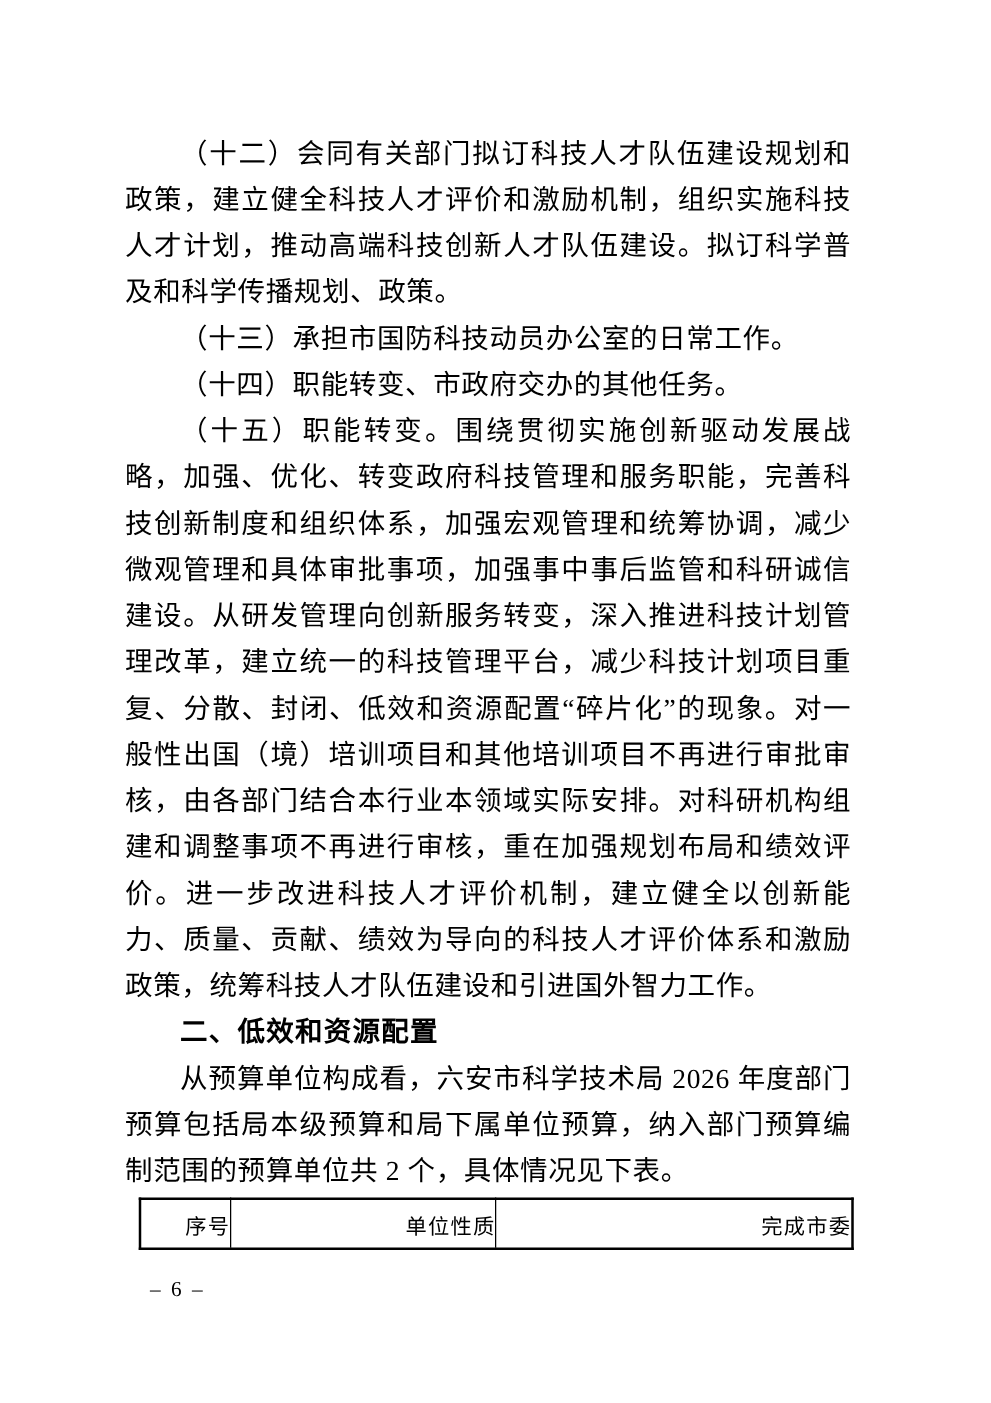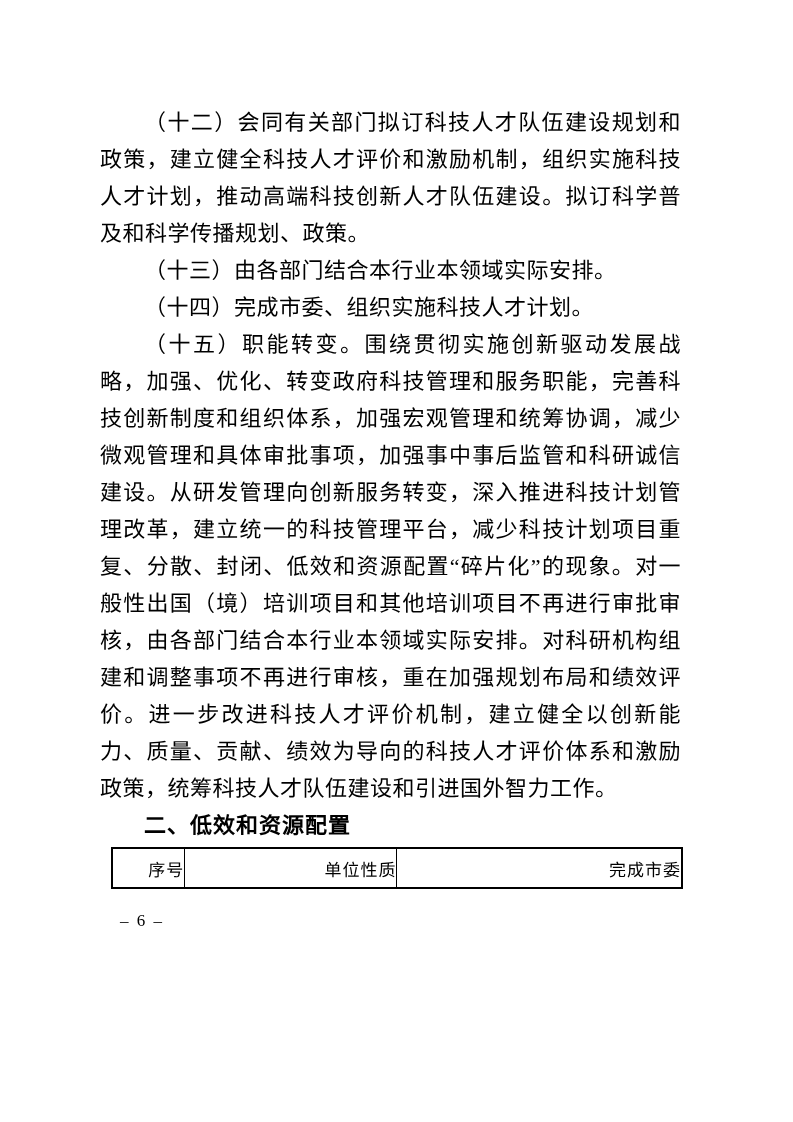--- a/index.html
+++ b/index.html
@@ -73,28 +73,29 @@
   }
 </style>
 </head>
 <body>
 
 <div class="page">
   <div class="content">
 
     <p class="body-para">（十二）会同有关部门拟订科技人才队伍建设规划和政策，建立健全科技人才评价和激励机制，组织实施科技人才计划，推动高端科技创新人才队伍建设。拟订科学普及和科学传播规划、政策。</p>
 
-    <p class="body-para">（十三）由各部门结合本行业本领域实际安排。</p>
+    <p class="body-para">（十三）承担市国防科技动员办公室的日常工作。</p>
 
-    <p class="body-para">（十四）完成市委、组织实施科技人才计划。</p>
+    <p class="body-para">（十四）职能转变、市政府交办的其他任务。</p>
 
     <p class="body-para">（十五）职能转变。围绕贯彻实施创新驱动发展战略，加强、优化、转变政府科技管理和服务职能，完善科技创新制度和组织体系，加强宏观管理和统筹协调，减少微观管理和具体审批事项，加强事中事后监管和科研诚信建设。从研发管理向创新服务转变，深入推进科技计划管理改革，建立统一的科技管理平台，减少科技计划项目重复、分散、封闭、低效和资源配置“碎片化”的现象。对一般性出国（境）培训项目和其他培训项目不再进行审批审核，由各部门结合本行业本领域实际安排。对科研机构组建和调整事项不再进行审核，重在加强规划布局和绩效评价。进一步改进科技人才评价机制，建立健全以创新能力、质量、贡献、绩效为导向的科技人才评价体系和激励政策，统筹科技人才队伍建设和引进国外智力工作。</p>
 
     <h2 class="section-heading">二、低效和资源配置</h2>
 
+    <p class="body-para">从预算单位构成看，六安市科学技术局 2026 年度部门预算包括局本级预算和局下属单位预算，纳入部门预算编制范围的预算单位共 2 个，具体情况见下表。</p>
 
     <table class="units-table">
       <thead>
         <tr>
           <th class="col-serial">序号</th>
           <th class="col-name">单位性质</th>
           <th class="col-nature">完成市委</th>
         </tr>
       </thead>
     </table>

